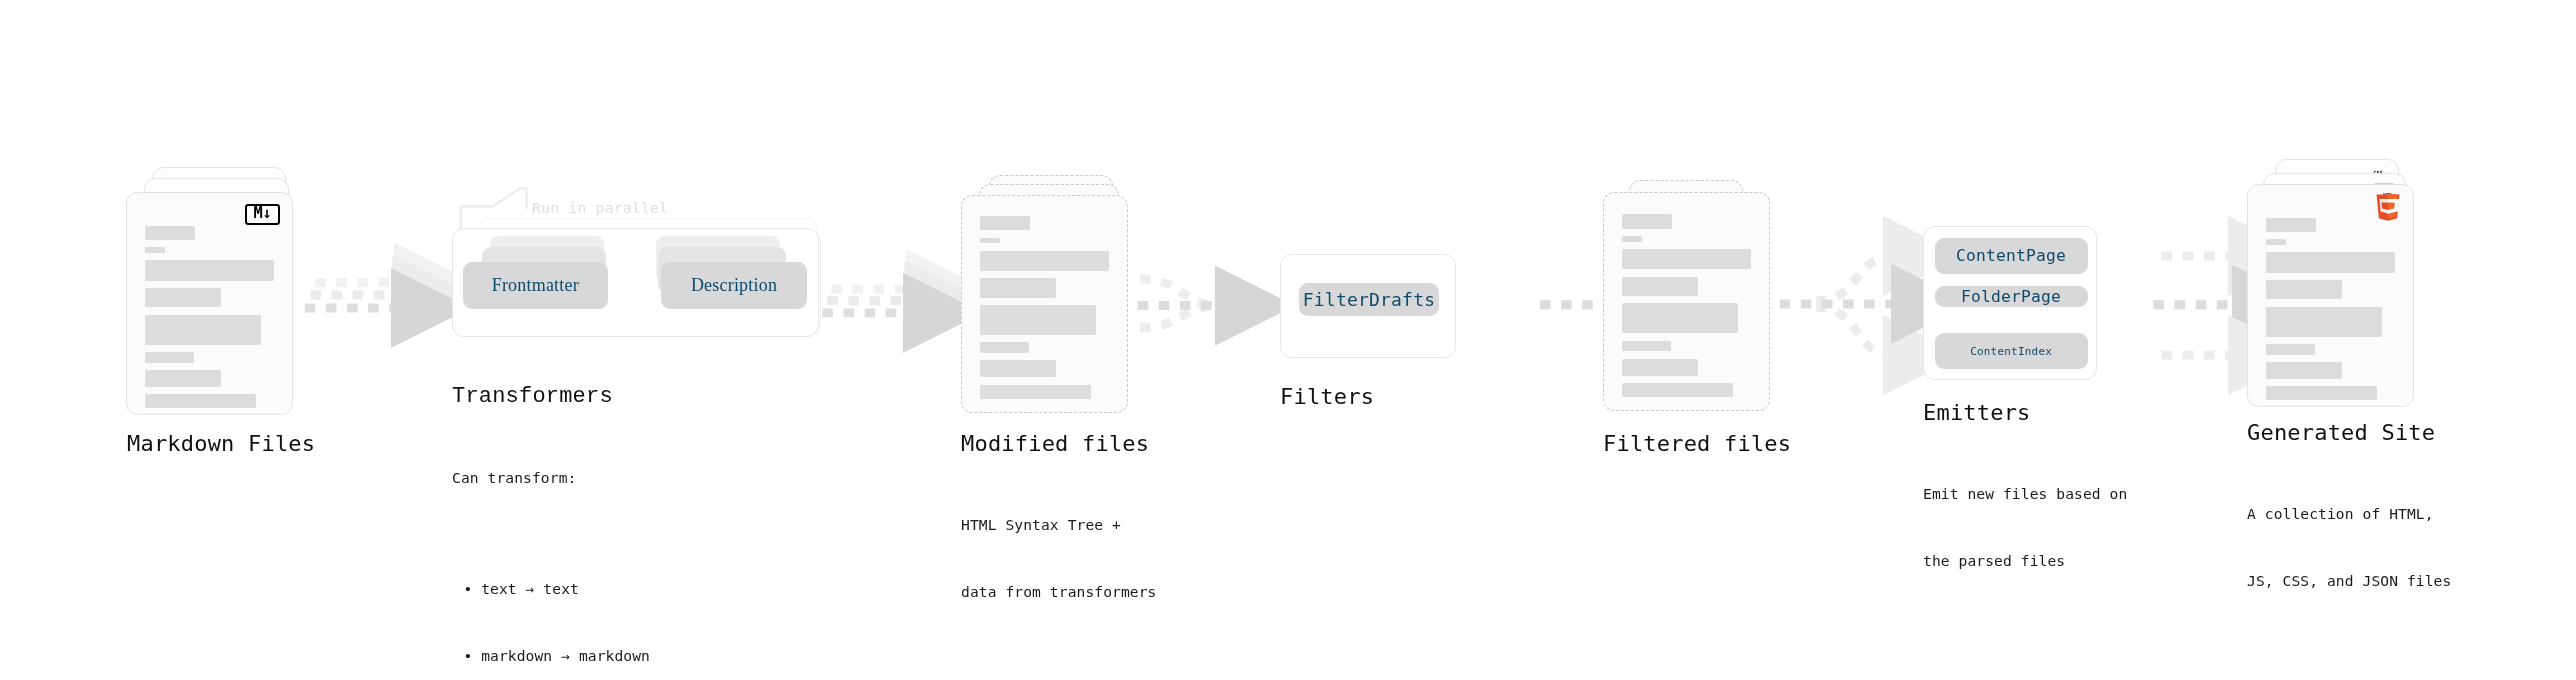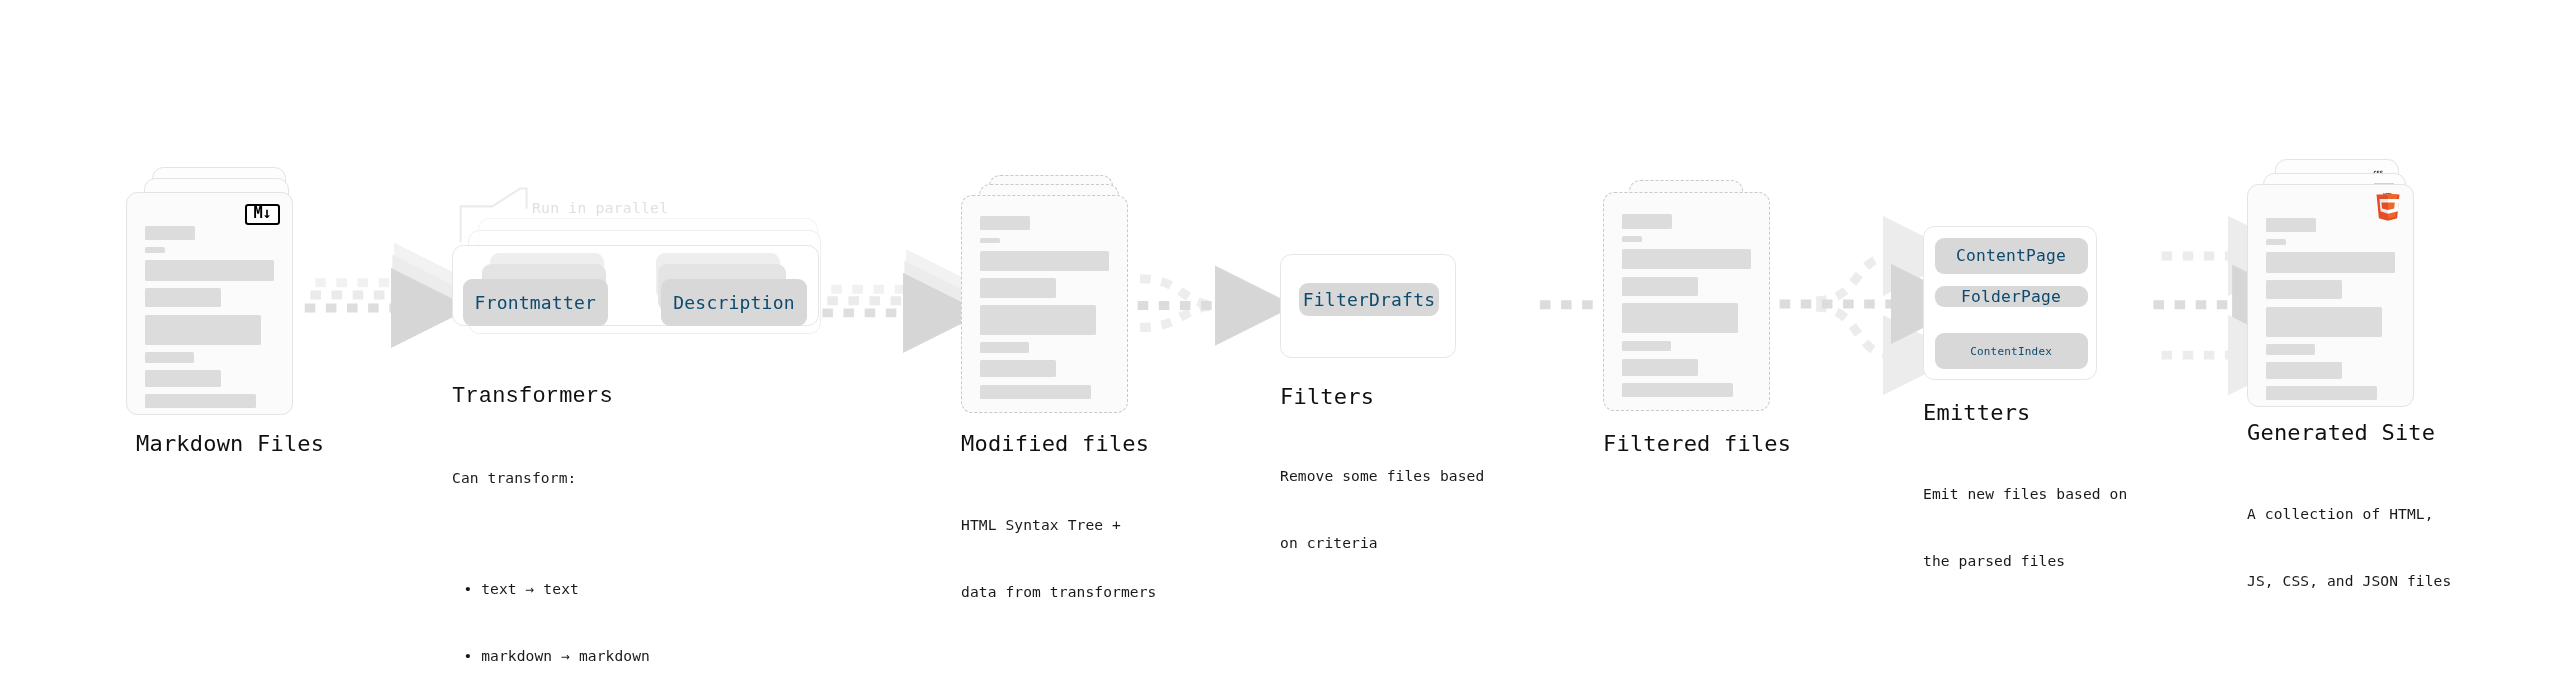--- a/index.html
+++ b/index.html
@@ -235,28 +235,28 @@
         <div class="bar" style="width:100%; height:20.3px;"></div>
         <div class="bar" style="width:59%; height:19.5px;"></div>
         <div class="bar" style="width:90%; height:30px;"></div>
         <div class="bar" style="width:38%; height:10.6px;"></div>
         <div class="bar" style="width:59%; height:17px;"></div>
         <div class="bar" style="width:86%; height:14px;"></div>
       </div>
     </div>
   </div>
 
-  <div class="stage-title" style="left:136px; top:431px;">Markdown Files</div>
+  <div class="stage-title" style="left:127px; top:431px;">Markdown Files</div>
 
   <div class="parallel-label" style="left:532px; top:199px;">Run in parallel</div>
 
   <div class="group-box ghost2" style="left:478px; top:218px; width:340px; height:99px;"></div>
   <div class="group-box ghost1" style="left:468px; top:230px; width:353px; height:104px;"></div>
 
-  <div class="group-box" style="left:452px; top:245px; width:367px; height:81px;">
+  <div class="group-box" style="left:452px; top:228px; width:367px; height:109px;font-family:Liberation Serif, serif;">
 
     <div class="pill ghost2" style="left:37px; top:6.5px; width:114px; height:47px;"></div>
     <div class="pill ghost1" style="left:29px; top:18px; width:124px; height:47px;"></div>
     <div class="pill" style="left:9.8px; top:32.5px; width:145px; height:47px;">Frontmatter</div>
 
     <div class="pill ghost2" style="left:203px; top:6.5px; width:124px; height:47px;"></div>
     <div class="pill ghost1" style="left:205px; top:18px; width:128px; height:47px;"></div>
     <div class="pill" style="left:208px; top:32.5px; width:146px; height:47px;">Description</div>
   </div>
 
@@ -296,24 +296,20 @@
     <div>HTML Syntax Tree +</div>
     <div>data from transformers</div>
   </div>
 
   <div class="group-box" style="left:1280px; top:254px; width:176px; height:104px;">
     <div class="pill" style="left:18px; top:28px; width:140px; height:33px;">FilterDrafts</div>
   </div>
 
   <div class="stage-title" style="left:1280px; top:384px;">Filters</div>
 
-  <div class="stage-desc" style="left:1280px; top:421px;">
-    <div>Remove some files based</div>
-    <div>on criteria</div>
-  </div>
 
   <div class="doc-stack" style="left:1603px; top:180px; width:187px; height:244px;">
 
     <div class="sheet dashed" style="left:26px; top:0px; width:114px; height:45px;"></div>
 
     <div class="sheet dashed" style="left:0px; top:12.2px; width:167px; height:219px;">
       <div class="sheet-body" style="top:21px;">
         <div class="bar" style="width:50px; height:14.6px;"></div>
         <div class="bar" style="width:20.3px; height:5.7px;"></div>
         <div class="bar" style="width:100%; height:20.3px;"></div>

